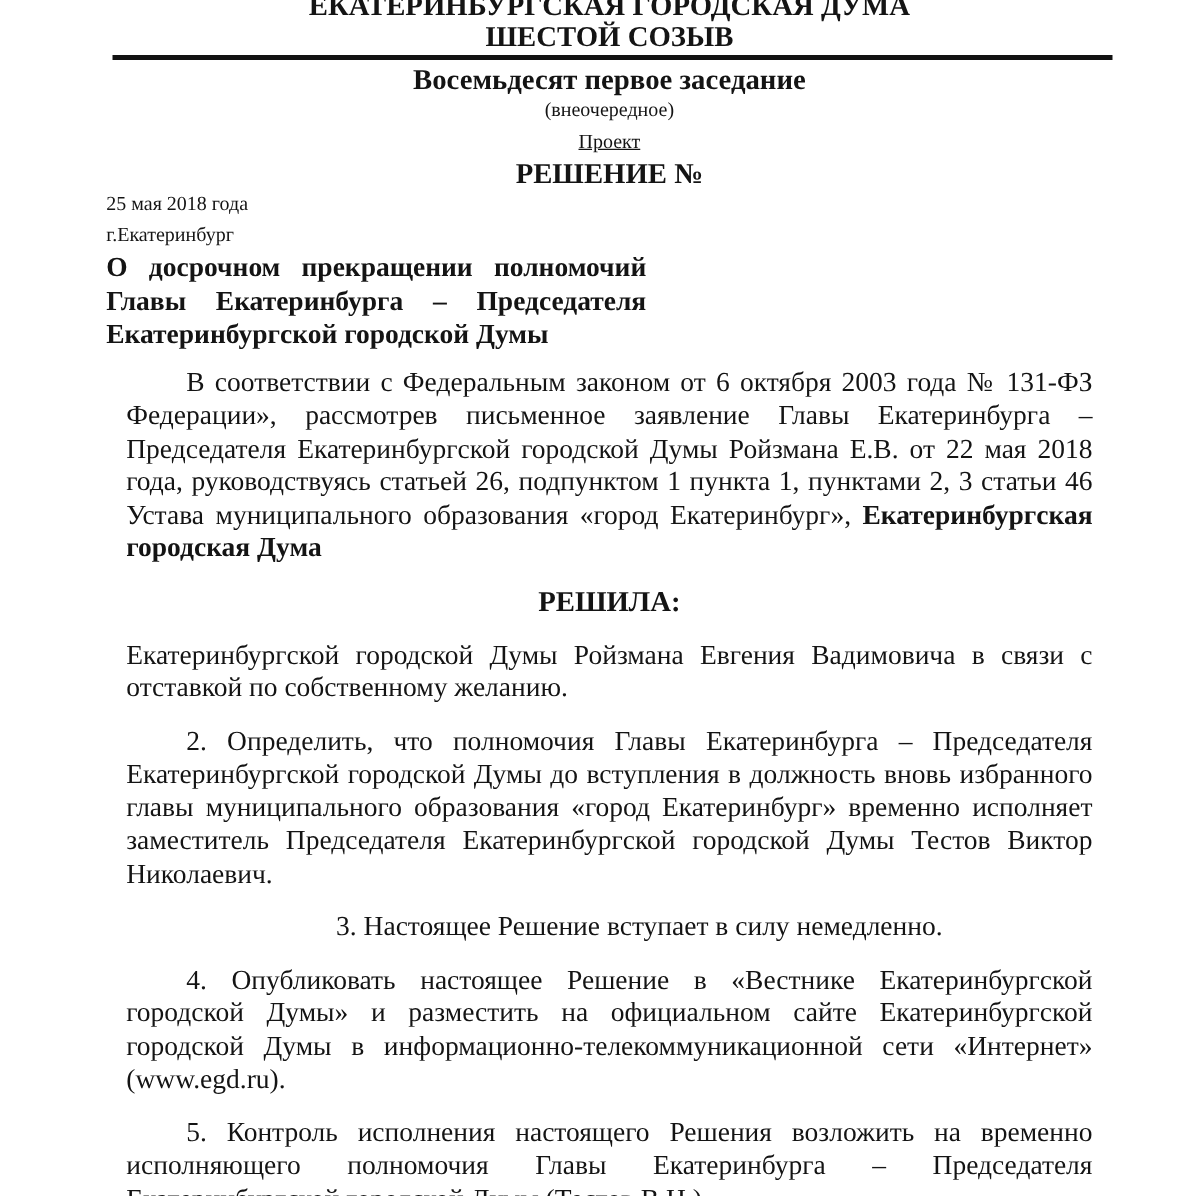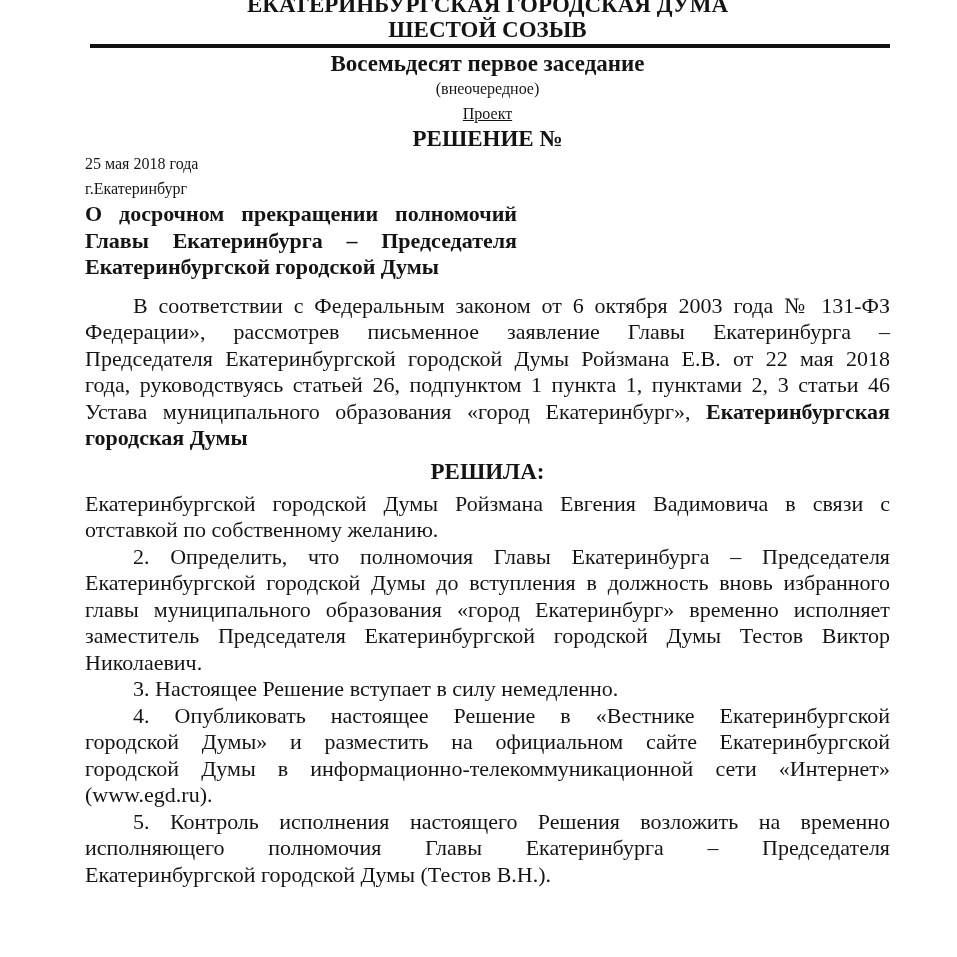--- a/index.html
+++ b/index.html
@@ -42,23 +42,23 @@
 
   
   .subject {
     width: 432px;
   }
   
   .jl {
     text-align: justify;
     text-align-last: justify;
   }
-  .para { margin: 0; }
+  .para { margin: 16px; }
   .preamble { margin-top: 12px; }
-  .first { text-indent: 48px; }
+  .first { text-indent: 48px; text-align: center; }
   .resolved {
     margin: 6px 0 6px 0;
     line-height: 27px;
     font-size: 23px;
     text-align: center;
   }
 </style>
 </head>
 <body>
 
@@ -81,21 +81,21 @@
     <div class="jl">Главы Екатеринбурга – Председателя</div>
     <div>Екатеринбургской городской Думы</div>
   </div>
 
   <div class="para preamble">
     <div class="jl first">В соответствии с Федеральным законом от 6 октября 2003 года № 131-ФЗ</div>
     <div class="jl">Федерации», рассмотрев письменное заявление Главы Екатеринбурга –</div>
     <div class="jl">Председателя Екатеринбургской городской Думы Ройзмана Е.В. от 22 мая 2018</div>
     <div class="jl">года, руководствуясь статьей 26, подпунктом 1 пункта 1, пунктами 2, 3 статьи 46</div>
     <div class="jl"><span>Устава муниципального образования «город Екатеринбург»,</span> <span class="b">Екатеринбургская</span></div>
-    <div class="b">городская Думы</div>
+    <div class="b">городская Дума</div>
   </div>
 
   <div class="resolved b c">РЕШИЛА:</div>
 
   <div class="para">
     <div class="jl">Екатеринбургской городской Думы Ройзмана Евгения Вадимовича в связи с</div>
     <div>отставкой по собственному желанию.</div>
   </div>
 
   <div class="para">

